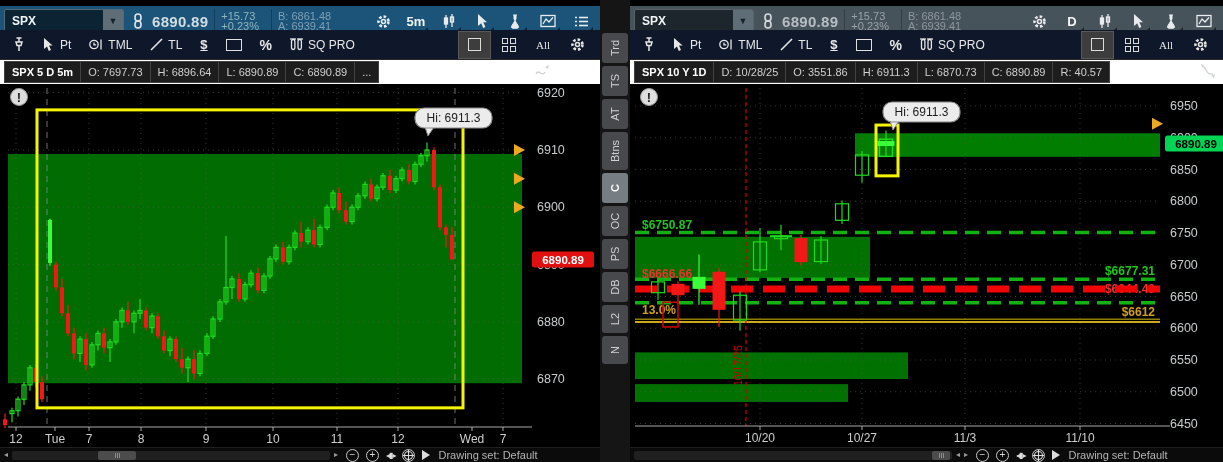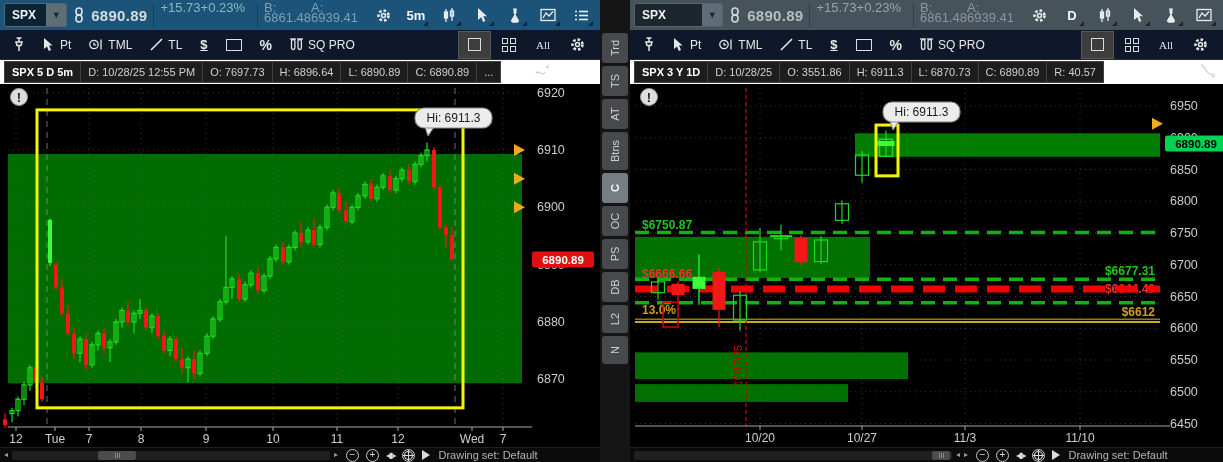--- a/index.html
+++ b/index.html
@@ -3,32 +3,32 @@
 <meta charset="utf-8">
 <style>
   html,body{margin:0;padding:0;background:#000;width:1223px;height:462px;overflow:hidden;
     font-family:"Liberation Sans",sans-serif;-webkit-font-smoothing:antialiased;}
   .app{position:relative;width:1223px;height:462px;background:#000;}
   .panel{position:absolute;top:0;height:462px;}
   #panel-left{left:0;width:600px;}
   #panel-right{left:630px;width:593px;}
 
   
-  .sym-row{position:absolute;top:0;left:0;right:0;height:30px;display:flex;align-items:center;gap:6px;padding:0 4px;box-sizing:border-box;}
+  .sym-row{position:absolute;top:6px;left:0;right:0;height:30px;display:flex;align-items:center;gap:6px;padding:0 4px;box-sizing:border-box;}
   #panel-left .sym-row{background:#1b5478;}
   #panel-right .sym-row{background:#47535b;}
   .symbox{display:flex;align-items:center;height:22px;width:118px;border:1px solid #52697a;border-radius:2px;overflow:hidden;}
   #panel-left .symbox{background:#0b2333;}
   #panel-right .symbox{background:#1d262c;border-color:#5a6168;}
   .symbox .sym{flex:1;color:#f0f4f6;font-size:12px;font-weight:bold;padding-left:7px;}
   .dd-btn{width:20px;height:100%;display:flex;align-items:center;justify-content:center;background:#5f6d76;color:#16222b;font-size:9px;}
   .price{font-size:15px;font-weight:bold;letter-spacing:.3px;}
   #panel-left .price{color:#d2dce1;}
   #panel-right .price{color:#b6bec3;}
-  .twoline{display:flex;justify-content:center;font-size:13px;line-height:10px;padding:0 6px;border-left:1px solid rgba(0,0,0,.25);height:24px;}
+  .twoline{display:flex;flex-direction:column;justify-content:center;font-size:11px;line-height:10px;padding:0 6px;border-left:1px solid rgba(0,0,0,.25);height:24px;}
   #panel-left .chg{color:#8fb5bd;}
   #panel-left .ba{color:#7e9fb4;}
   #panel-right .chg{color:#99a2a8;}
   #panel-right .ba{color:#8d969c;}
   .hicons{display:flex;align-items:center;gap:7px;margin-left:auto;padding-right:2px;}
   .hicon{position:relative;width:26px;height:24px;display:flex;align-items:center;justify-content:center;color:#e9eced;}
   .hicon svg{display:block;}
   .hicon .corner{position:absolute;right:1px;bottom:1px;width:0;height:0;border-left:5px solid transparent;border-bottom:5px solid rgba(0,0,0,.55);}
   .tf-label{font-size:13px;font-weight:bold;color:#f2f5f6;}
 
@@ -218,21 +218,20 @@
           <svg width="15" height="15" viewBox="0 0 15 15">
               <circle cx="7.5" cy="7.5" r="5" fill="none" stroke="#e6e6e6" stroke-width="2.6" stroke-dasharray="2.6,2"></circle>
               <circle cx="7.5" cy="7.5" r="2" fill="none" stroke="#e6e6e6" stroke-width="1.6"></circle>
             </svg>
         </span>
       </span>
     </div>
 
     <div class="info-row">
       <span class="cell">SPX 5 D 5m</span>
-        <span class="cell">D: 10/28/25 12:55 PM</span>
         <span class="cell">O: 7697.73</span>
         <span class="cell">H: 6896.64</span>
         <span class="cell">L: 6890.89</span>
         <span class="cell">C: 6890.89</span>
         <span class="cell">...</span>
         <span class="fit-icon" style="right:48px">
         <svg width="18" height="16" viewBox="0 0 18 16">
             <path d="M2 11c3-6 6 4 9-2" fill="none" stroke="#cfd3d5" stroke-width="1.4"></path>
             <path d="M11 4l4-2-1 4z" fill="#cfd3d5"></path>
           </svg>
@@ -649,21 +648,21 @@
         <span class="tbtn">
           <svg width="15" height="15" viewBox="0 0 15 15">
               <circle cx="7.5" cy="7.5" r="5" fill="none" stroke="#e6e6e6" stroke-width="2.6" stroke-dasharray="2.6,2"></circle>
               <circle cx="7.5" cy="7.5" r="2" fill="none" stroke="#e6e6e6" stroke-width="1.6"></circle>
             </svg>
         </span>
       </span>
     </div>
 
     <div class="info-row">
-      <span class="cell">SPX 3 Y 1D</span>
+      <span class="cell">SPX 10 Y 1D</span>
         <span class="cell">D: 10/28/25</span>
         <span class="cell">O: 3551.86</span>
         <span class="cell">H: 6911.3</span>
         <span class="cell">L: 6870.73</span>
         <span class="cell">C: 6890.89</span>
         <span class="cell">R: 40.57</span>
         <span class="fit-icon" style="right:6px">
         <svg width="18" height="16" viewBox="0 0 18 16">
             <path d="M3 3c5 1 3 9 11 8" fill="none" stroke="#cfd3d5" stroke-width="1.4"></path>
             <path d="M12 13l4-2-1 4z" fill="#cfd3d5"></path>

